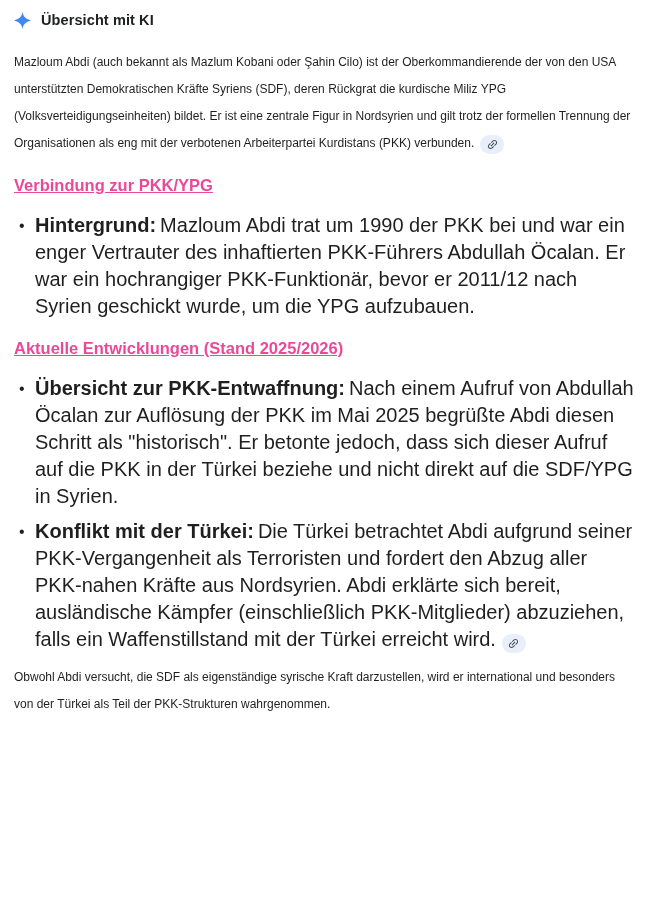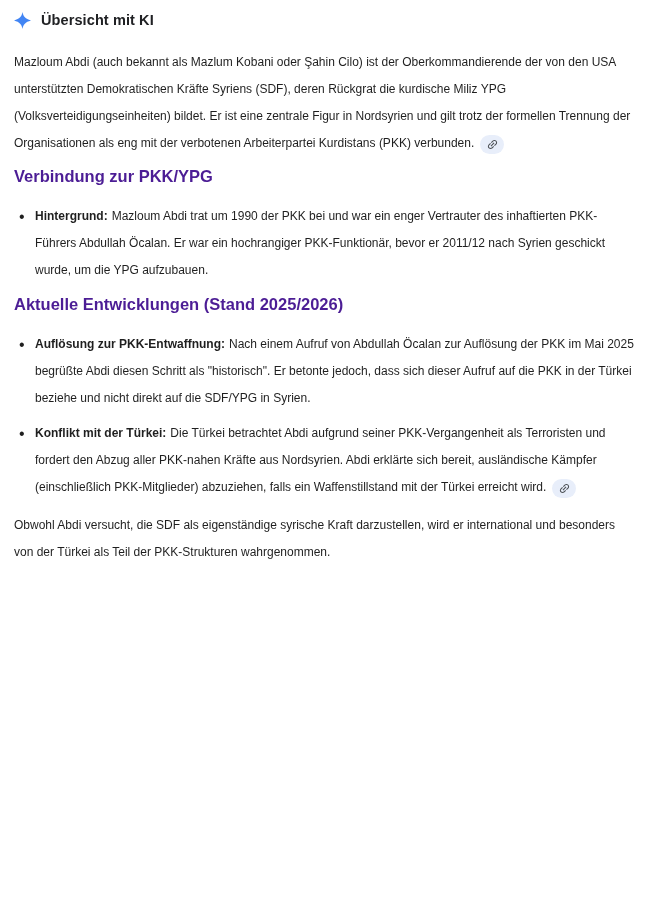--- a/index.html
+++ b/index.html
@@ -13,27 +13,27 @@
   .ai-header { display: flex; align-items: center; gap: 9px; height: 22px; }
   .sparkle { width: 19px; height: 19px; display: inline-flex; }
   .sparkle svg { width: 19px; height: 19px; }
   .ai-header-title { font-size: 14.5px; font-weight: 600; color: #202124; letter-spacing: .1px; }
 
   .body-text { font-size: 12px; line-height: 27px; margin: 18px 0 0 1px; }
   .outro { margin-top: 11px; }
 
   h3.section-heading {
     font-size: 16.5px; line-height: 24px; font-weight: 700;
-    margin: 7px 0 15px 1px; color: #4c1d95;
+    margin: 16px 0 15px 1px; color: #ec4899; text-decoration: underline;
   }
 
   ul.bullet-list { list-style: none; margin: 0; padding: 0; }
   li.bullet-item {
     position: relative; padding-left: 21px; margin: 0 0 8px 1px;
-    font-size: 12px; line-height: 27px;
+    font-size: 20px; line-height: 27px;
   }
   li.bullet-item::before {
     content: "\2022"; position: absolute; left: 5px; top: 0;
     font-size: 16px; line-height: 27px; color: #1f1f1f;
   }
   .bullet-label { font-weight: 700; margin-right: 4px; }
 
   .citation-chip {
     display: inline-flex; align-items: center; justify-content: center;
     width: 24px; height: 19px; border: none; border-radius: 10px;
@@ -64,21 +64,21 @@
 
   <h3 class="section-heading">Verbindung zur PKK/YPG</h3>
 
   <ul class="bullet-list">
     <li class="bullet-item"><span class="bullet-label">Hintergrund:</span><span>Mazloum Abdi trat um 1990 der PKK bei und war ein enger Vertrauter des inhaftierten PKK-Führers Abdullah Öcalan. Er war ein hochrangiger PKK-Funktionär, bevor er 2011/12 nach Syrien geschickt wurde, um die YPG aufzubauen.</span></li>
   </ul>
 
   <h3 class="section-heading">Aktuelle Entwicklungen (Stand 2025/2026)</h3>
 
   <ul class="bullet-list">
-    <li class="bullet-item"><span class="bullet-label">Auflösung zur PKK-Entwaffnung:</span><span>Nach einem Aufruf von Abdullah Öcalan zur Auflösung der PKK im Mai 2025 begrüßte Abdi diesen Schritt als "historisch". Er betonte jedoch, dass sich dieser Aufruf auf die PKK in der Türkei beziehe und nicht direkt auf die SDF/YPG in Syrien.</span></li>
+    <li class="bullet-item"><span class="bullet-label">Übersicht zur PKK-Entwaffnung:</span><span>Nach einem Aufruf von Abdullah Öcalan zur Auflösung der PKK im Mai 2025 begrüßte Abdi diesen Schritt als "historisch". Er betonte jedoch, dass sich dieser Aufruf auf die PKK in der Türkei beziehe und nicht direkt auf die SDF/YPG in Syrien.</span></li>
     <li class="bullet-item"><span class="bullet-label">Konflikt mit der Türkei:</span><span>Die Türkei betrachtet Abdi aufgrund seiner PKK-Vergangenheit als Terroristen und fordert den Abzug aller PKK-nahen Kräfte aus Nordsyrien. Abdi erklärte sich bereit, ausländische Kämpfer (einschließlich PKK-Mitglieder) abzuziehen, falls ein Waffenstillstand mit der Türkei erreicht wird.</span><button class="citation-chip" aria-label="Quelle anzeigen">
           <svg viewBox="0 0 24 24">
             <path d="M3.9 12c0-1.71 1.39-3.1 3.1-3.1h4V7H7c-2.76 0-5 2.24-5 5s2.24 5 5 5h4v-1.9H7c-1.71 0-3.1-1.39-3.1-3.1zM8 13h8v-2H8v2zm9-6h-4v1.9h4c1.71 0 3.1 1.39 3.1 3.1s-1.39 3.1-3.1 3.1h-4V17h4c2.76 0 5-2.24 5-5s-2.24-5-5-5z"></path>
           </svg>
         </button></li>
   </ul>
 
   <p class="body-text outro"><span>Obwohl Abdi versucht, die SDF als eigenständige syrische Kraft darzustellen, wird er international und besonders von der Türkei als Teil der PKK-Strukturen wahrgenommen.</span></p>
 
 </div>

